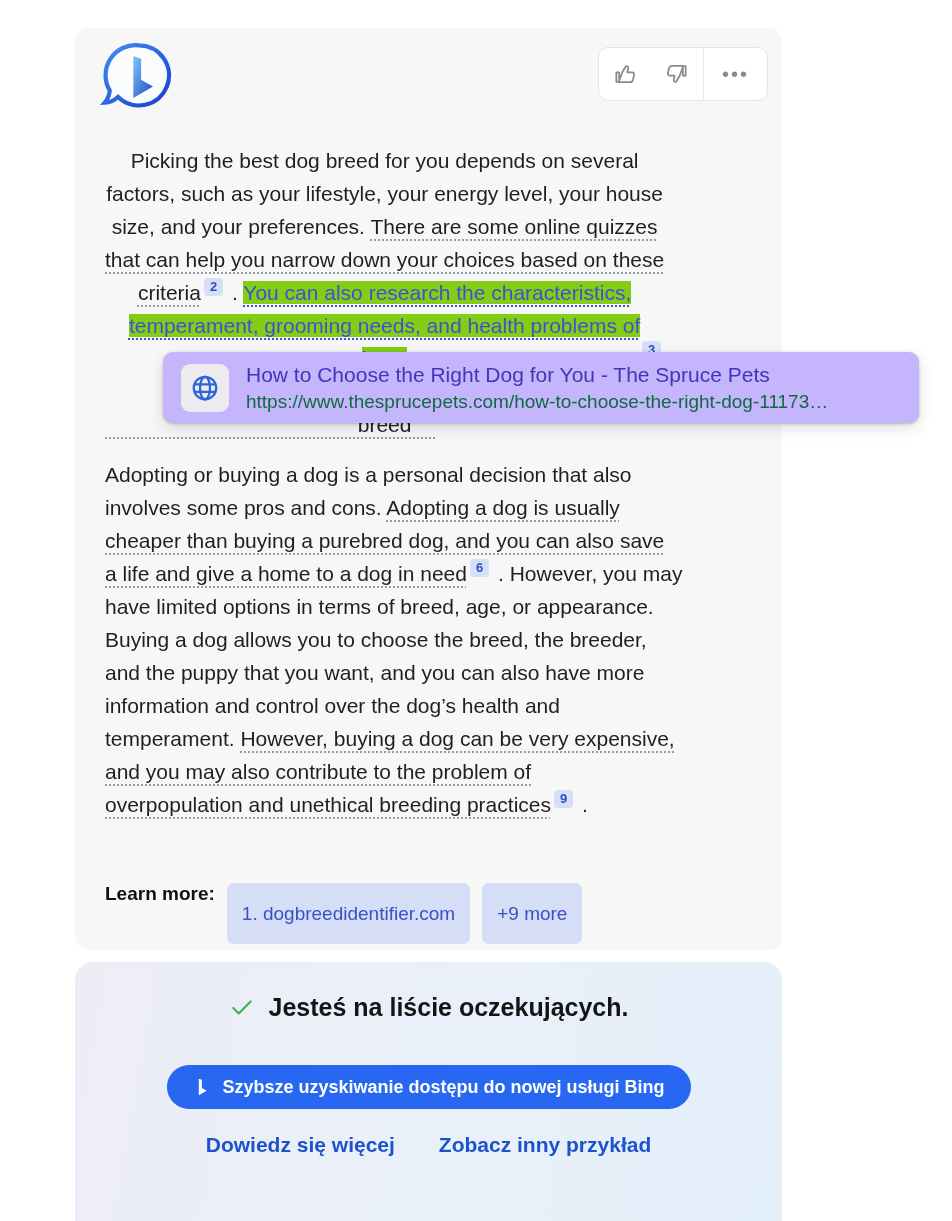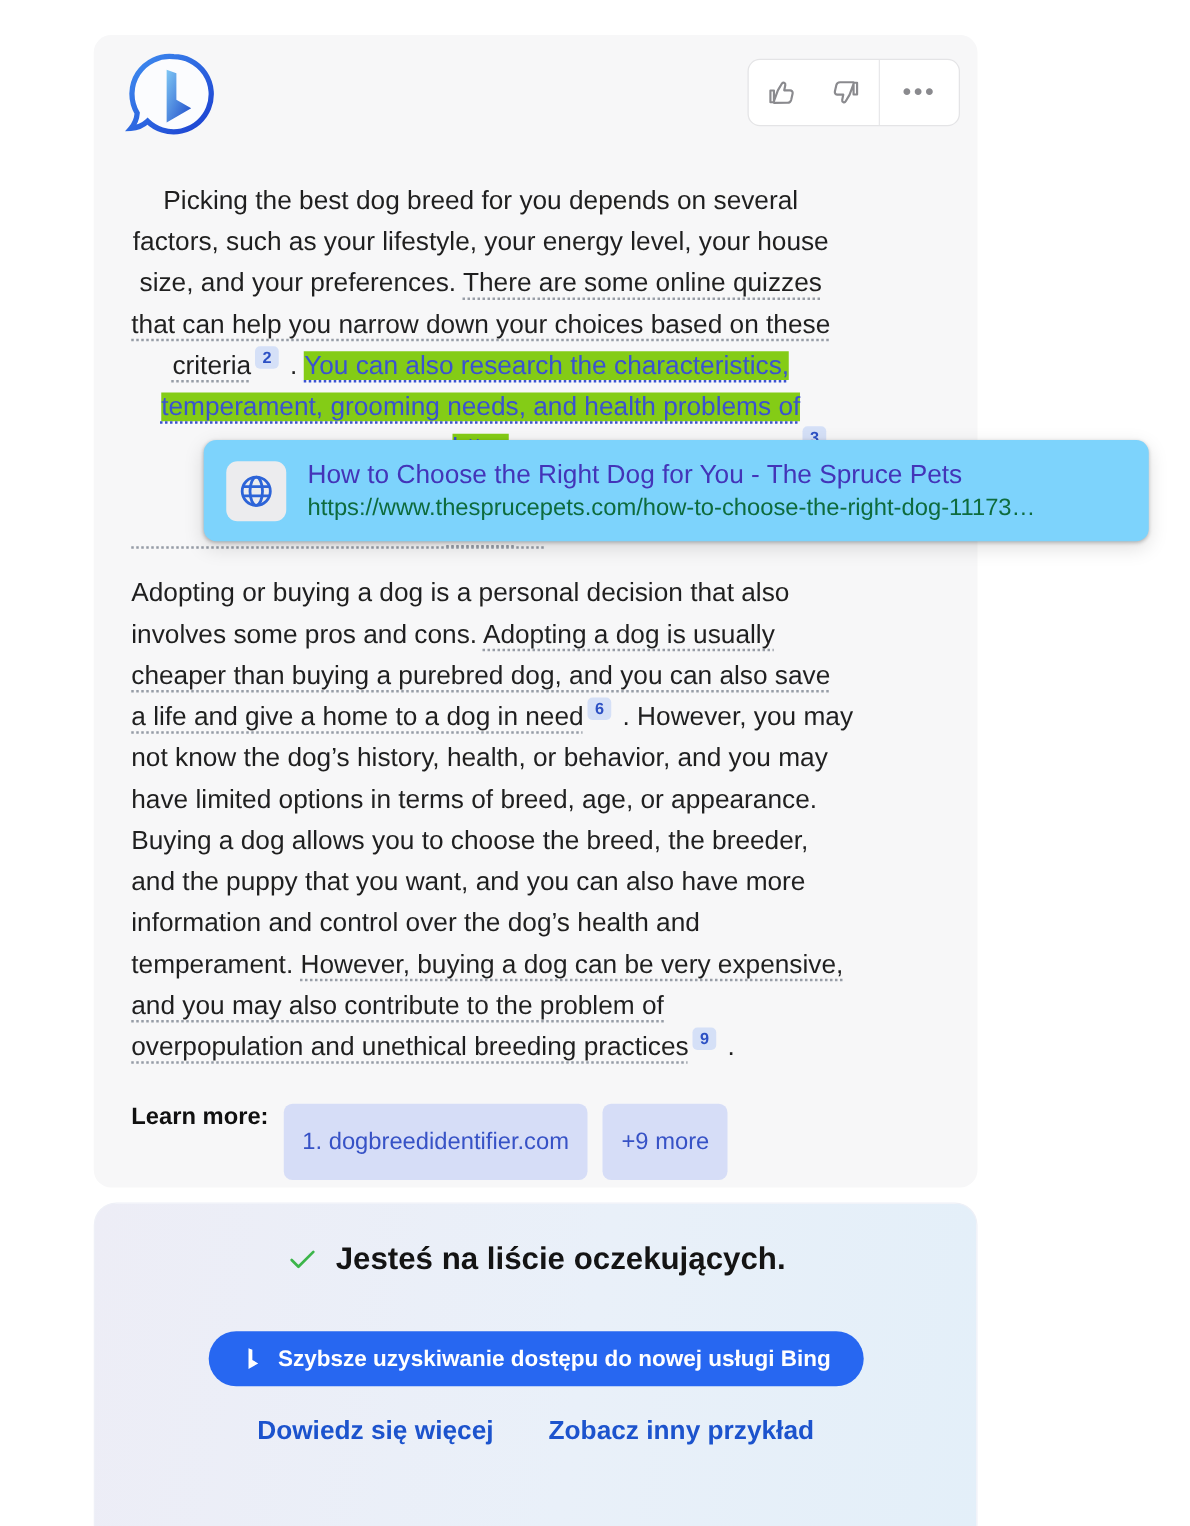--- a/index.html
+++ b/index.html
@@ -55,22 +55,22 @@
   
   .learn-more{position:absolute;left:30px;top:855px;display:flex;align-items:flex-start;gap:12px;}
   .lm-label{font-size:19px;font-weight:bold;color:#111111;}
   .chip{
     background:#d6ddf7;color:#3752c6;font-size:19px;line-height:21px;
     padding:20px 15px;border-radius:7px;cursor:pointer;border:none;
     font-family:"Liberation Sans", sans-serif;
   }
   
   .tooltip{
-    position:absolute;left:163px;top:352px;width:756px;height:81px;
-    background:#7dd3fc;border-radius:10px;z-index:5;
+    position:absolute;left:163px;top:352px;width:756px;height:71px;
+    background:#c4b5fd;border-radius:10px;z-index:5;
     box-shadow:0 1px 3px rgba(0,0,0,.22), 0 5px 16px rgba(0,0,0,.13);
     display:flex;align-items:center;gap:17px;padding:0 18px;box-sizing:border-box;
   }
   .globe-wrap{
     width:48px;height:48px;border-radius:9px;background:#ececee;
     display:flex;align-items:center;justify-content:center;flex:0 0 48px;
   }
   .tt-text{min-width:0;}
   .tt-title{font-size:21px;color:#4334b8;white-space:nowrap;overflow:hidden;line-height:28px;cursor:pointer;}
   .tt-url{font-size:19px;color:#0e6b3d;white-space:nowrap;overflow:hidden;line-height:25px;}
@@ -149,21 +149,20 @@
 
     <span class="partial-badge">3</span>
 
     <div class="dotted-strip"></div>
 
     <div class="para para-2">
         <div class="tline"><span class="seg-p">Adopting or buying a dog is a personal decision that also</span></div>
         <div class="tline"><span class="seg-p">involves some pros and cons. </span><span class="seg-u">Adopting a dog is usually</span></div>
         <div class="tline"><span class="seg-u">cheaper than buying a purebred dog, and you can also save</span></div>
         <div class="tline"><span class="seg-u">a life and give a home to a dog in need</span><span class="seg-b">6</span><span class="seg-p"> . However, you may</span></div>
-        <div class="tline"><span class="seg-p">not know the dog’s history, health, or behavior, and you may</span></div>
         <div class="tline"><span class="seg-p">have limited options in terms of breed, age, or appearance.</span></div>
         <div class="tline"><span class="seg-p">Buying a dog allows you to choose the breed, the breeder,</span></div>
         <div class="tline"><span class="seg-p">and the puppy that you want, and you can also have more</span></div>
         <div class="tline"><span class="seg-p">information and control over the dog’s health and</span></div>
         <div class="tline"><span class="seg-p">temperament. </span><span class="seg-u">However, buying a dog can be very expensive,</span></div>
         <div class="tline"><span class="seg-u">and you may also contribute to the problem of</span></div>
         <div class="tline"><span class="seg-u">overpopulation and unethical breeding practices</span><span class="seg-b">9</span><span class="seg-p"> .</span></div>
       </div>
 
     <div class="learn-more">

